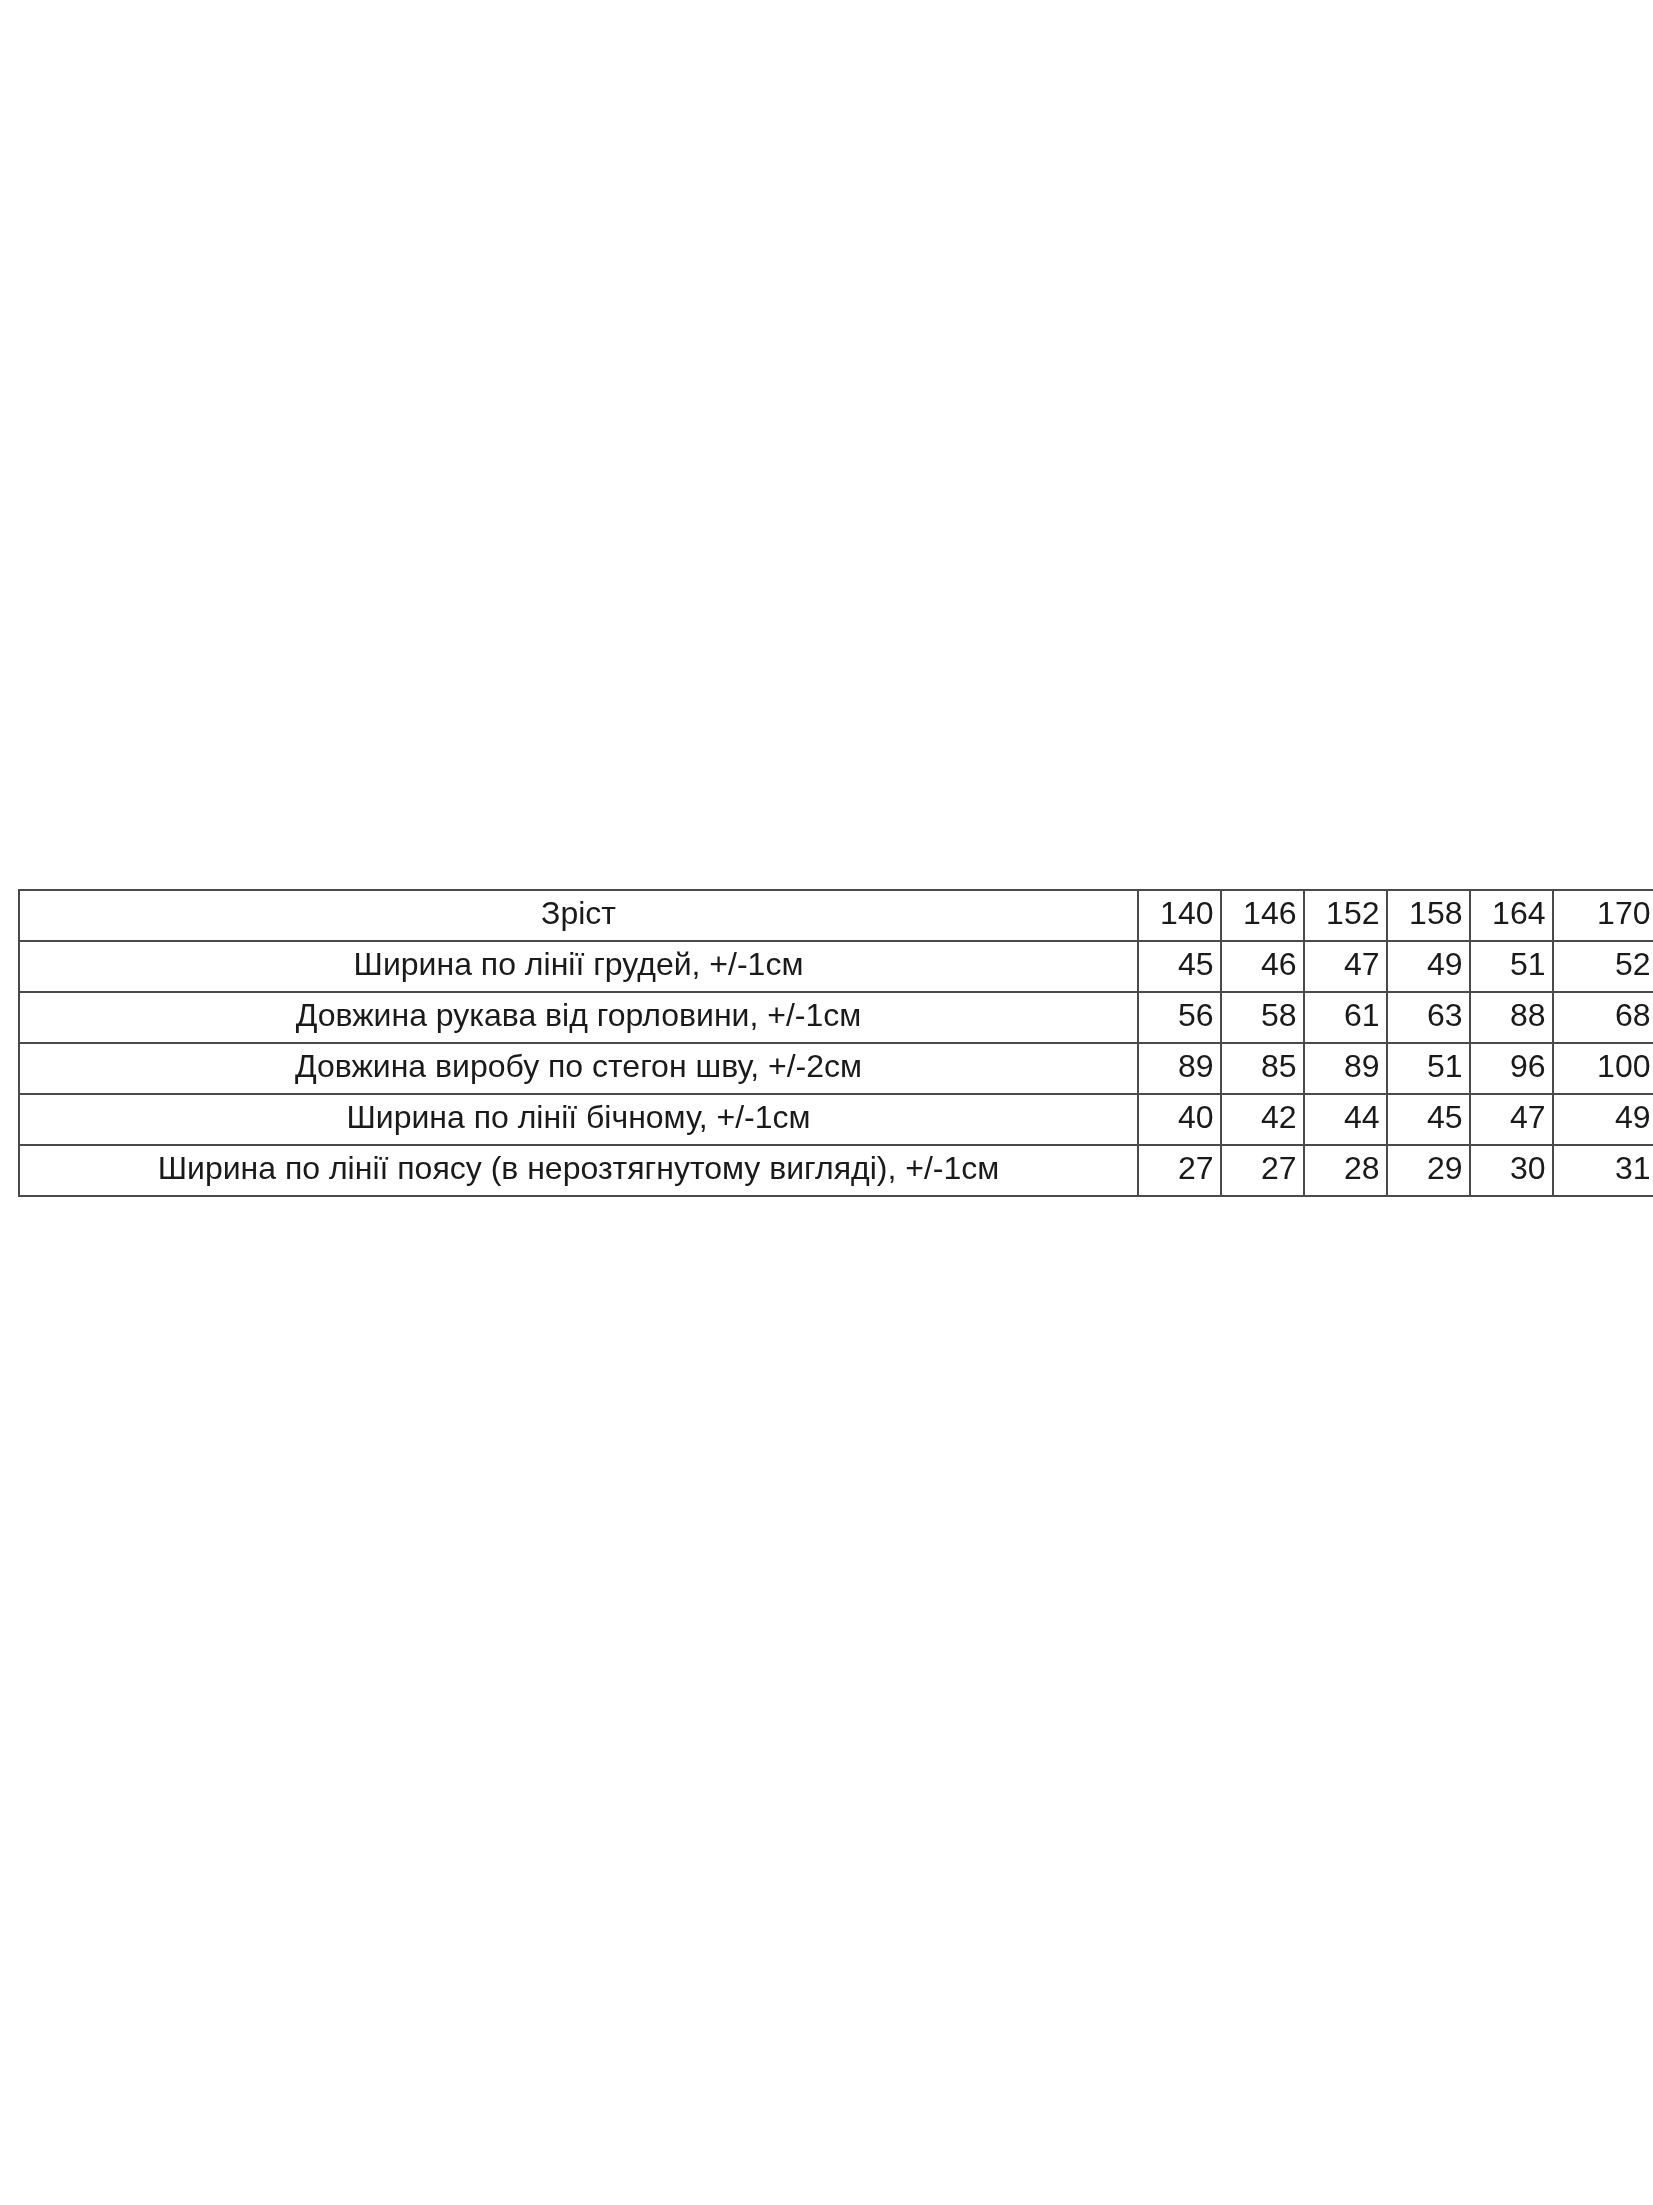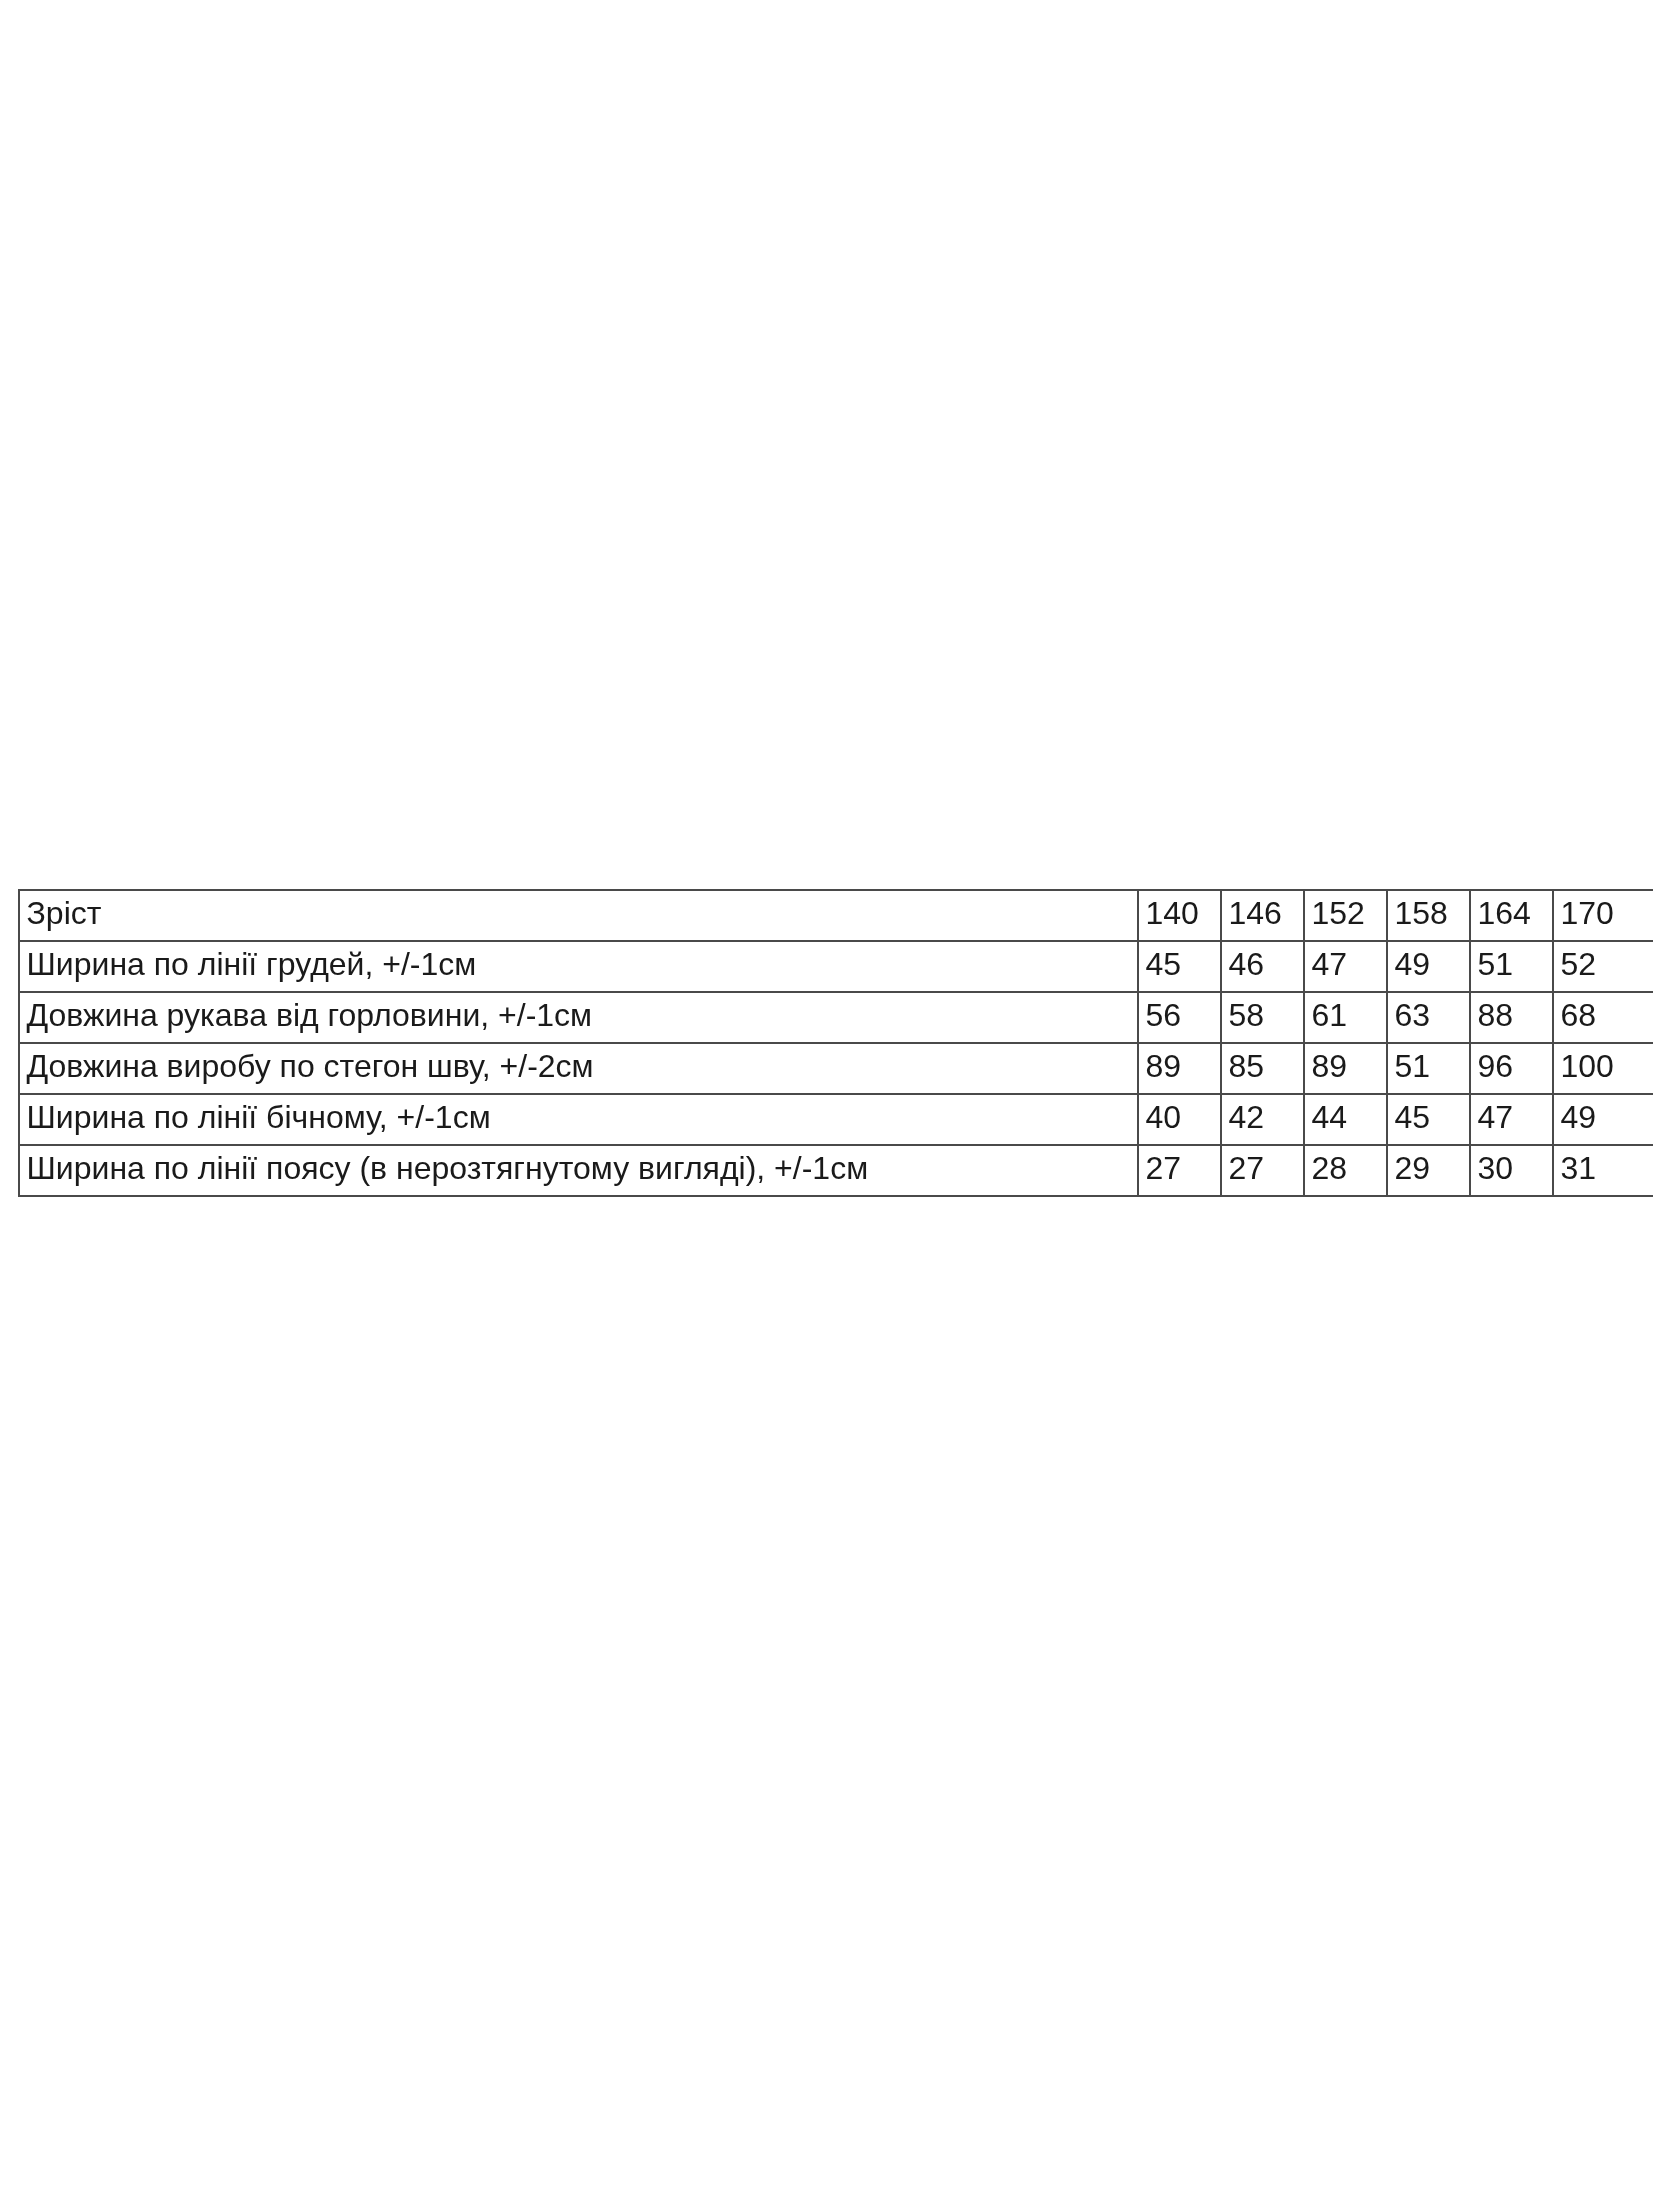--- a/index.html
+++ b/index.html
@@ -33,25 +33,25 @@
     padding: 3.3px 6.5px 6.5px 6.5px;
     font-size: 32px;
     line-height: 1.05;
     white-space: nowrap;
     overflow: hidden;
     vertical-align: middle;
     height: 51px;
     box-sizing: border-box;
   }
   td.label-cell {
-    text-align: left;
+    text-align: center;
     width: 1119px;
   }
   td.value-cell {
-    text-align: left;
+    text-align: right;
     width: 83px;
   }
   td.value-cell.wide {
     width: 105px;
   }
 </style>
 </head>
 <body>
 
 <div id="size-table-wrapper">

